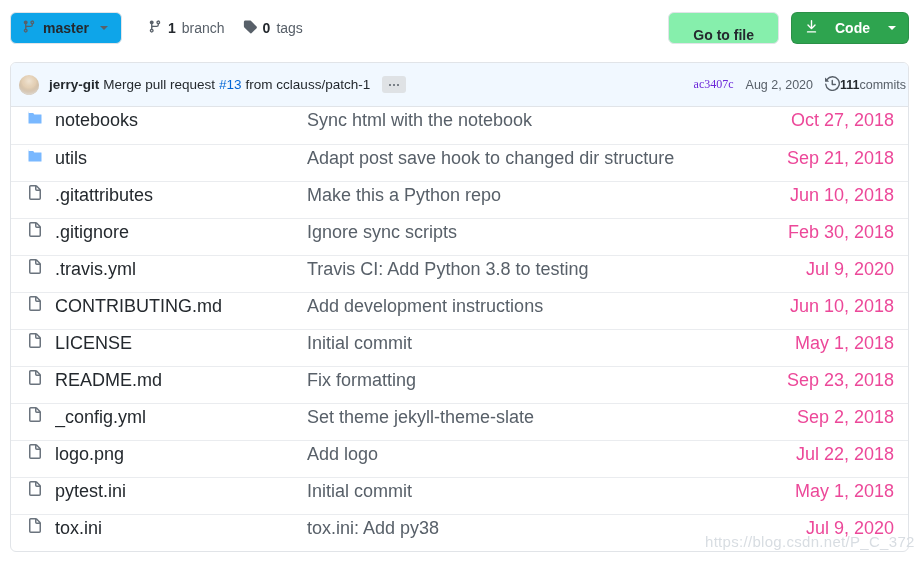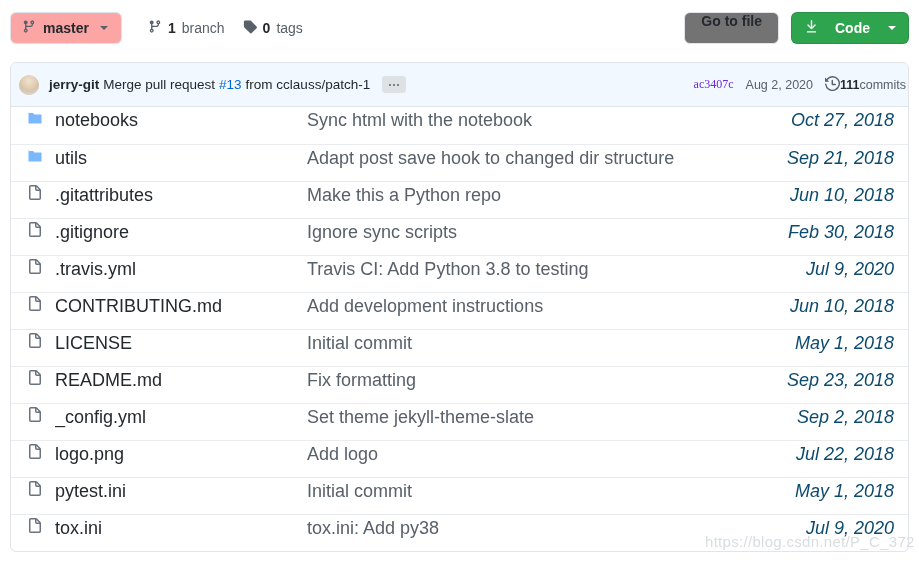--- a/index.html
+++ b/index.html
@@ -14,43 +14,43 @@
 
   
   .toolbar {
     position: absolute; left: 0; top: 0; width: 919px; height: 56px;
     display: flex; align-items: center;
   }
   .branch-btn {
     margin-left: 10px;
     height: 32px; min-width: 112px;
     border: 1px solid #e1e4e8; border-radius: 6px;
-    background: #fca5a5;
+    background: #0ea5e9;
     display: flex; align-items: center; gap: 7px;
     padding: 0 10px 0 11px;
     font-size: 14px; color: #24292e; font-weight: bold;
     cursor: pointer;
   }
   .branch-btn .caret {
     width: 0; height: 0; margin-left: 4px;
     border-left: 4px solid transparent;
     border-right: 4px solid transparent;
     border-top: 4px solid #586069;
   }
   .meta-link {
     display: flex; align-items: center; gap: 6px;
     font-size: 14px; color: #586069; cursor: pointer;
     margin-left: 22px;
   }
   .meta-link b { color: #24292e; font-weight: bold; }
   .spacer { flex: 1; }
   .gotofile-btn {
     height: 32px; border: 1px solid #e1e4e8; border-radius: 6px;
-    background: #737373; color: #24292e; font-size: 14px; font-weight: bold;
-    padding: 0 16px; display: flex; align-items: flex-start; cursor: pointer;
+    background: #86efac; color: #24292e; font-size: 14px; font-weight: bold;
+    padding: 0 24px; display: flex; align-items: flex-end; cursor: pointer;
   }
   .code-btn {
     height: 32px; margin-left: 12px; margin-right: 10px;
     background: #2ea44f; border: 1px solid rgba(27,31,35,0.15); border-radius: 6px;
     color: #fff; font-size: 14px; font-weight: bold;
     padding: 0 12px; display: flex; align-items: center; gap: 16px; cursor: pointer;
   }
   .code-btn .caret {
     width: 0; height: 0; margin-left: 2px;
     border-left: 4px solid transparent;
@@ -105,21 +105,21 @@
     display: flex; align-items: flex-start;
     height: 37px;
     border-top: 1px solid #eaecef;
     padding: 3px 14px 0 16px;
     font-size: 18px;
   }
   .row:first-of-type { border-top: none; }
   .cell-icon { width: 28px; flex: none; display: flex; align-items: center; }
   .cell-name { width: 252px; flex: none; color: #24292e; white-space: nowrap; overflow: hidden; text-overflow: ellipsis; cursor: pointer; }
   .cell-msg { flex: 1; color: #586069; white-space: nowrap; overflow: hidden; text-overflow: ellipsis; cursor: pointer; }
-  .cell-date { width: 118px; flex: none; text-align: right; color: #0c4a6e; white-space: nowrap; font-style: italic; }
+  .cell-date { width: 118px; flex: none; text-align: right; color: #ec4899; white-space: nowrap; }
 
   
   .watermark {
     position: absolute; left: 705px; top: 533px;
     font-size: 15px; color: #d8dde2; letter-spacing: .3px;
     pointer-events: none; user-select: none; white-space: nowrap;
   }
 </style>
 </head>
 <body>

